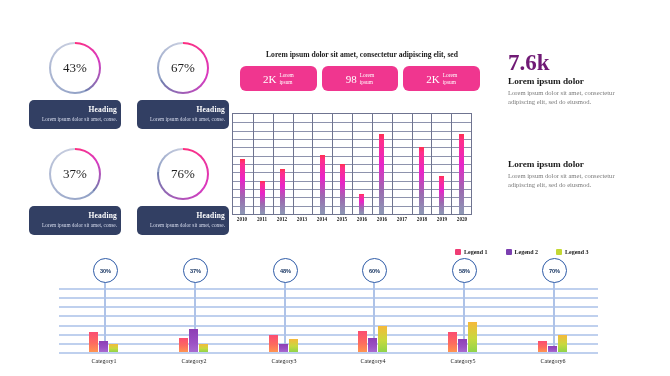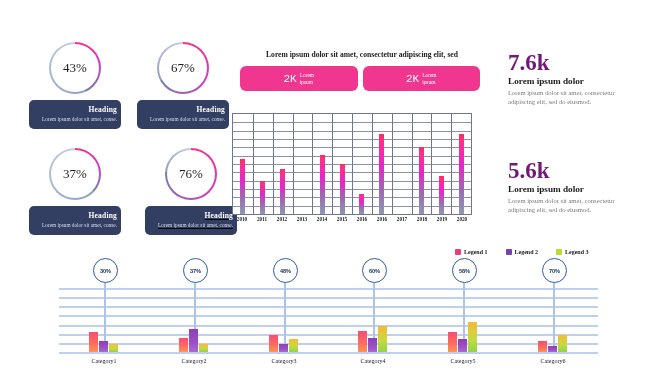--- a/index.html
+++ b/index.html
@@ -47,21 +47,21 @@
   .mid-caption{
     position:absolute;left:249px;top:50px;width:226px;
     text-align:center;font-size:7.6px;color:#1b1b1b;font-weight:bold;
   }
   .badge-row{position:absolute;left:240px;top:66px;width:240px;display:flex;gap:5px;}
   .badge{
     flex:1;background:#f0368f;border-radius:6px;
     height:25px;display:flex;align-items:center;justify-content:center;gap:3px;
     color:#ffffff;
   }
-  .badge .num{font-size:11px;font-family:Liberation Mono, monospace;}
+  .badge .num{font-size:11px;font-family:Liberation Serif, serif;}
   .badge .lbl{font-size:5.4px;line-height:6.2px;text-align:left;}
 
   
   .barchart{
     position:absolute;left:232px;top:113px;width:240px;height:102px;
     border:1px solid #6f7490;
     box-sizing:border-box;
     background:#ffffff;
   }
   .bc-h{position:absolute;left:0;right:0;height:1px;background:#8e93ad;}
@@ -145,37 +145,44 @@
       <div class="hole">
           <span class="kpi-val">37%</span>
         </div>
     </div>
     <div class="kpi-card">
       <div class="h">Heading</div>
       <div class="s">Lorem ipsum dolor sit amet, conse.</div>
     </div>
   </div>
 
-  <div class="kpi" id="kpi3" style="left:136px;top:148px;text-decoration:underline;">
+  <div class="kpi" id="kpi3" style="left:128px;top:148px;">
     <div class="kpi-ring">
       <div class="ringbg" id="ring3" style="background: conic-gradient(rgb(255, 46, 126) 0deg, rgb(216, 56, 192) 123.3deg, rgb(111, 127, 174) 274deg, rgb(142, 158, 196) 274deg, rgb(201, 207, 224) 360deg);"></div>
       <div class="hole">
           <span class="kpi-val">76%</span>
         </div>
     </div>
     <div class="kpi-card">
       <div class="h">Heading</div>
       <div class="s">Lorem ipsum dolor sit amet, conse.</div>
     </div>
   </div>
 
   <div class="mid-caption">Lorem ipsum dolor sit amet, consectetur adipiscing elit, sed</div>
   <div class="badge-row" id="badge-row">
       <div class="badge">
         <span class="num">2K</span>
+        <span class="lbl">
+          <div>Lorem</div>
+          <div>ipsum</div>
+        </span>
+      </div>
+      <div class="badge">
+        <span class="num">98</span>
         <span class="lbl">
           <div>Lorem</div>
           <div>ipsum</div>
         </span>
       </div>
       <div class="badge">
         <span class="num">2K</span>
         <span class="lbl">
           <div>Lorem</div>
           <div>ipsum</div>
@@ -255,21 +262,20 @@
       <span>2019</span>
       <span>2020</span>
     </div>
 
   <div class="rstat" style="top:50px;">
     <div class="big">7.6k</div>
     <div class="sub">Lorem ipsum dolor</div>
     <div class="body">Lorem ipsum dolor sit amet, consectetur adipiscing elit, sed do eiusmod.</div>
   </div>
   <div class="rstat" style="top:158px;">
-    <div class="big">5.6k</div>
     <div class="sub">Lorem ipsum dolor</div>
     <div class="body">Lorem ipsum dolor sit amet, consectetur adipiscing elit, sed do eiusmod.</div>
   </div>
 
   <div class="legend" id="legend">
       <div class="item">
         <span class="sw" style="background: rgb(239, 60, 116);"></span>
         <span class="tx">Legend 1</span>
       </div>
       <div class="item">

